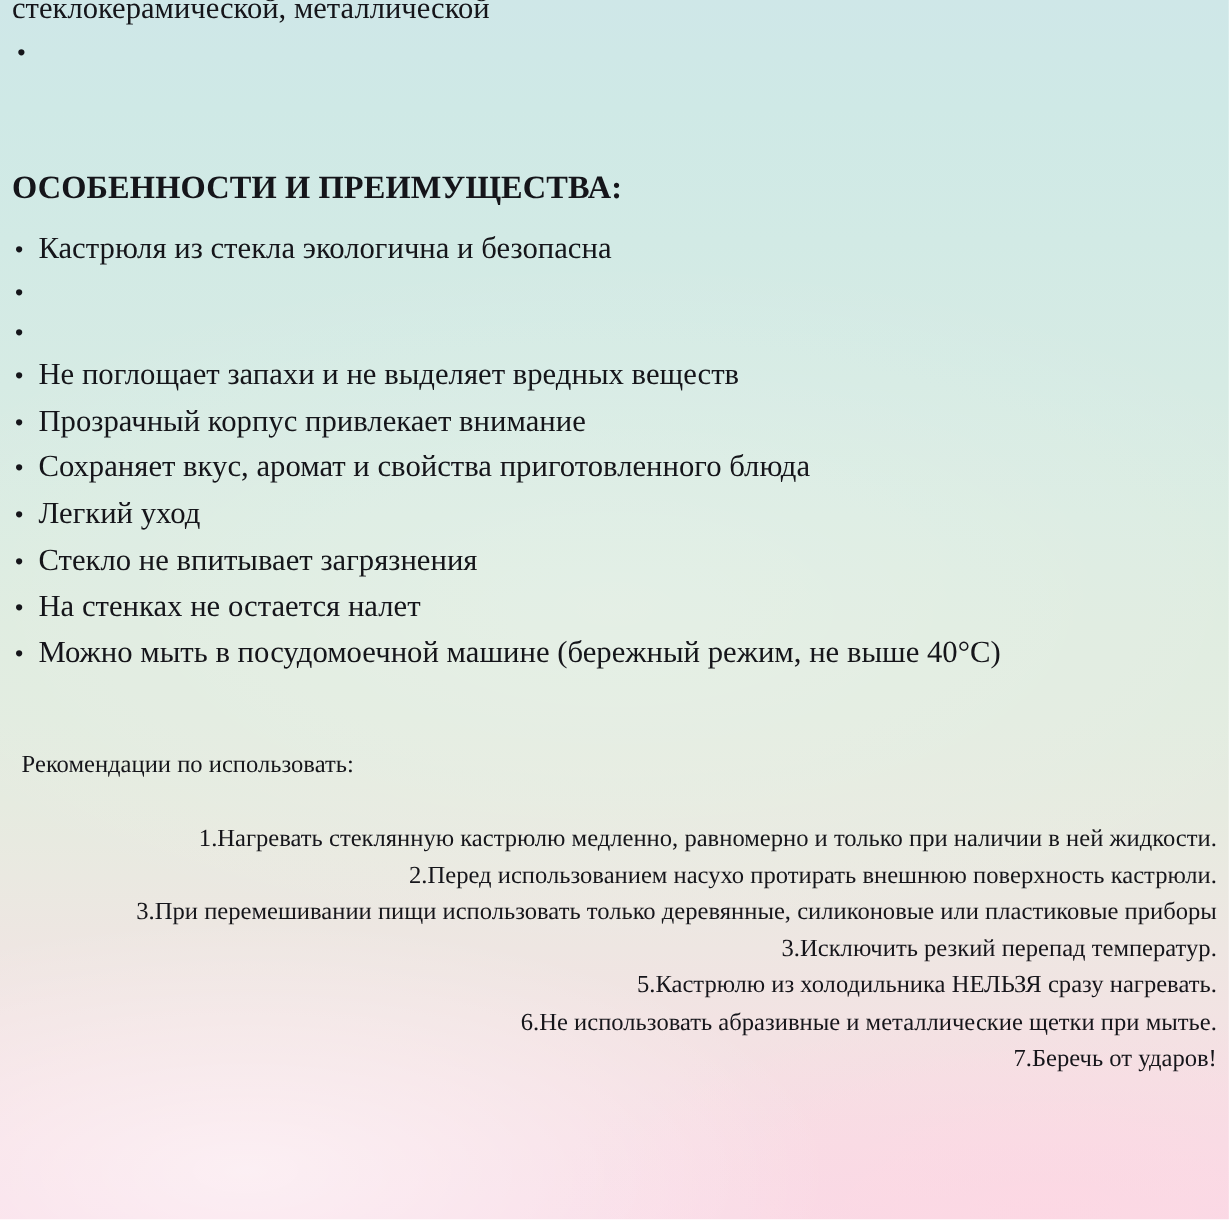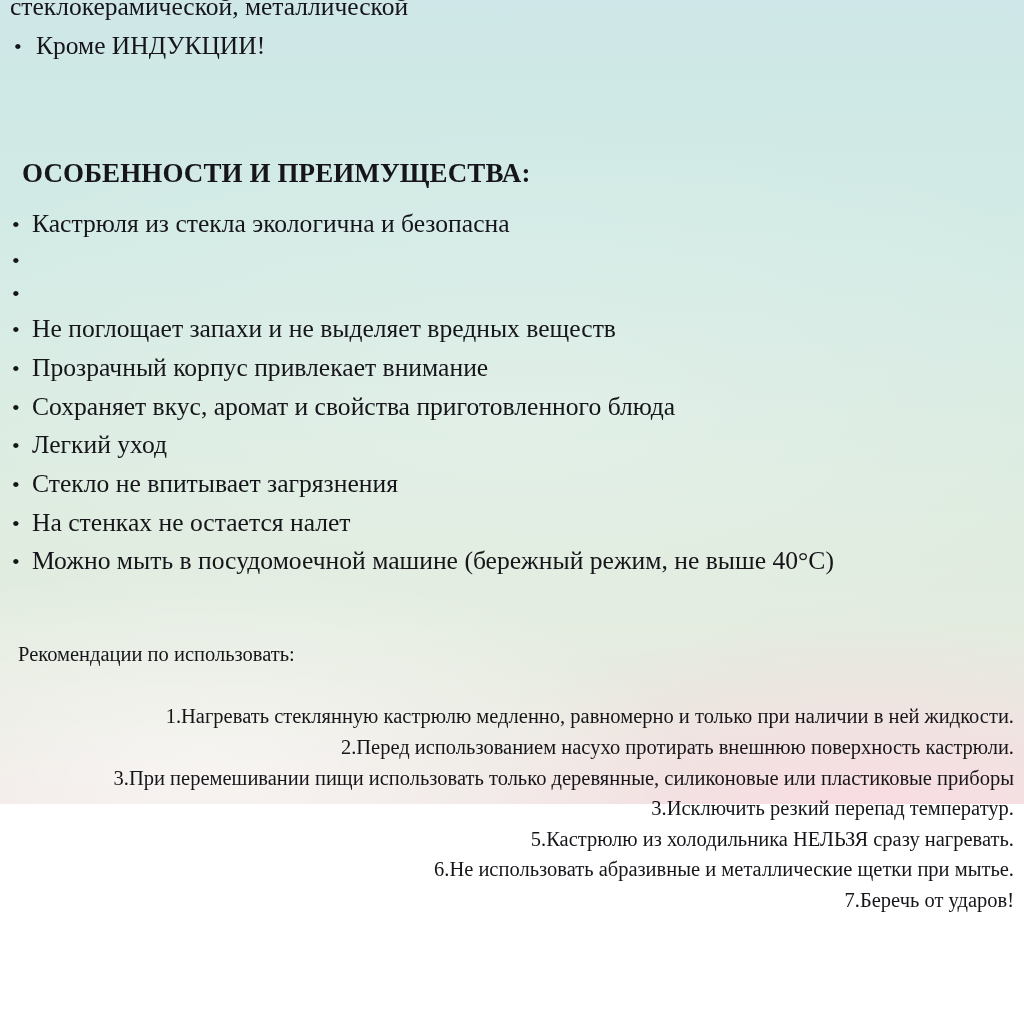--- a/index.html
+++ b/index.html
@@ -9,21 +9,21 @@
   body {
     width: 1024px;
     height: 1024px;
     overflow: hidden;
     font-family: "Liberation Serif", serif;
     color: #15151a;
   }
   .page {
     position: relative;
     width: 1024px;
-    height: 804px;
+    height: 1016px;
     box-sizing: border-box;
     background:
       linear-gradient(to bottom,
         #cfe7e8 0px,
         #cfe9e6 90px,
         #d2eae5 200px,
         #d6ebe4 320px,
         #dbece2 430px,
         #dfece0 520px,
         #e2ece0 600px,
@@ -76,21 +76,21 @@
   }
   .top-bullet {
     position: relative;
     top: -6px;
     padding-left: 4px;
   }
   .top-bullet .dot { width: 22px; flex: 0 0 22px; }
 
   .section-title {
     font-size: 27px;
-    margin: 12px;
+    margin: 0;
     padding-top: 74px;
     line-height: 1.2;
     letter-spacing: 0.1px;
   }
 
   .features {
     margin-top: 16px;
   }
   .features .bullet-row {
     font-size: 25.6px;
@@ -124,21 +124,20 @@
 </head>
 <body>
 
 <div class="page">
   <div class="content">
 
     <p class="topline">стеклокерамической, металлической</p>
 
     <div class="bullet-row top-bullet">
       <span class="dot">•</span>
-      <span>Кроме ИНДУКЦИИ!</span>
     </div>
 
     <h2 class="section-title">ОСОБЕННОСТИ И ПРЕИМУЩЕСТВА:</h2>
 
     <div class="features">
       <div class="bullet-row">
         <span class="dot">•</span>
         <span>Кастрюля из стекла экологична и безопасна</span>
       </div>
       <div class="bullet-row">

